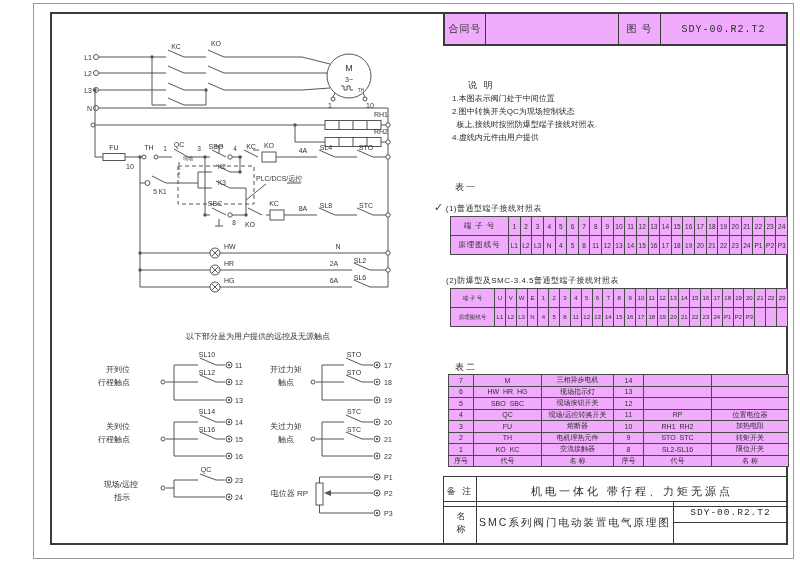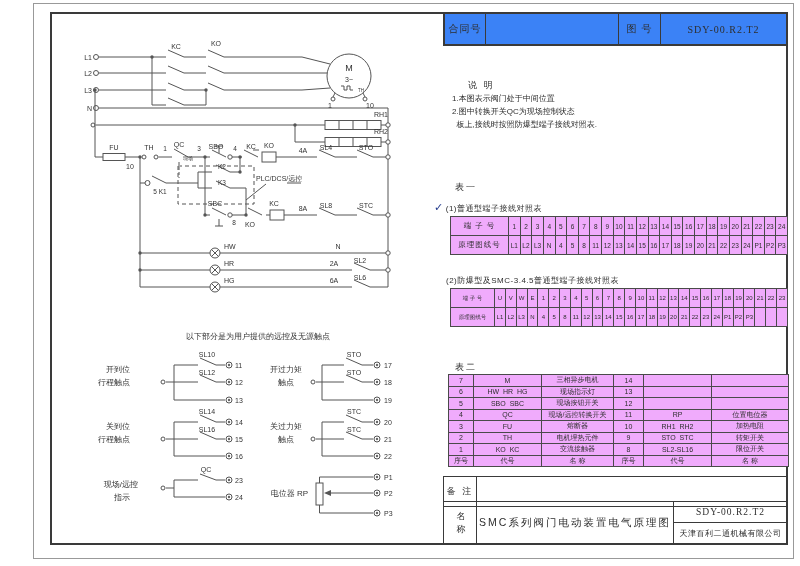--- a/index.html
+++ b/index.html
@@ -9,25 +9,25 @@
 .outer-frame{left:33px;top:3px;width:761px;height:556px;border:1px solid #999}
 .inner-frame{left:50px;top:12px;width:738px;height:533px;border:2px solid #3a3a3a}
 svg.circuit{left:0;top:0;width:800px;height:566px}
 svg.circuit path,svg.circuit line,svg.circuit rect,svg.circuit circle{stroke:#555;stroke-width:1;fill:none}
 svg.circuit rect.dash{stroke-dasharray:4 3}
 svg.circuit circle.dot{fill:#555;stroke:none}
 svg.circuit circle.term{fill:#fff}
 svg.circuit circle.tinner{fill:#666;stroke:none}
 svg.circuit text{fill:#333;stroke:none;font-family:"Liberation Sans","DejaVu Sans",sans-serif}
 
-.hdr{left:443px;top:12px;width:345px;height:34px;display:flex;border:2px solid #3a3a3a;background:#3b82f6}
+.hdr{left:443px;top:12px;width:345px;height:34px;display:flex;border:2px solid #3a3a3a;background:#f0abfc}
 .hcell{border-right:1.5px solid #3a3a3a;display:flex;align-items:center;justify-content:center;font-size:10px;letter-spacing:1px}
 .hcell:last-child{border-right:none}
 .hw1{width:41px}.hw2{width:133px}.hw3{width:42px}.hw4{flex:1}
-.mono{font-family:Liberation Serif, serif;letter-spacing:1px}
+.mono{font-family:Liberation Mono, monospace;letter-spacing:1px}
 .notes-title{left:468px;top:79px;font-size:9px;letter-spacing:2px}
 .notes{left:452px;top:92px;width:335px;font-size:8px;line-height:13px;white-space:pre}
 .sec-label{font-size:9px;letter-spacing:2px}
 .sub-title{font-size:8px;letter-spacing:.5px}
 .check{color:#223a8c;font-size:11px;font-weight:bold;margin-right:2px}
 table{border-collapse:collapse;table-layout:fixed;background:#f0abfc}
 td{border:1px solid #4a4a4a;text-align:center;vertical-align:middle;overflow:hidden;white-space:pre;padding:0}
 #t1a{width:338px}#t1a td{font-size:6.5px;height:19px}
 #t1a td.lbl{width:58px;font-size:7.5px;letter-spacing:1px}
 #t1b{width:338px}#t1b td{font-size:6px;height:19px}
@@ -277,21 +277,21 @@
   </svg>
 
   <div class="abs hdr">
     <div class="hcell hw1">合同号</div>
     <div class="hcell hw2"></div>
     <div class="hcell hw3">图 号</div>
     <div class="hcell hw4 mono">SDY-00.R2.T2</div>
   </div>
 
   <div class="abs notes-title">说 明</div>
-  <div class="abs notes" id="notes-list"><div>1.本图表示阀门处于中间位置</div><div>2.图中转换开关QC为现场控制状态</div><div>  板上,接线时按照防爆型端子接线对照表.</div></div>
+  <div class="abs notes" id="notes-list"><div>1.本图表示阀门处于中间位置</div><div>2.图中转换开关QC为现场控制状态</div><div>  板上,接线时按照防爆型端子接线对照表.</div><div>4.虚线内元件由用户提供</div></div>
 
   <div class="abs sec-label" style="left:455px;top:181px">表一</div>
   <div class="abs sub-title" style="left:434px;top:201px"><span class="check">✓</span><span>(1)普通型端子接线对照表</span></div>
   <table class="abs" id="t1a" style="left:450px;top:216px">
     <tbody>
         <tr id="t1a-r1">
           <td class="lbl">端 子 号</td>
           <td>1</td>
           <td>2</td>
           <td>3</td>
@@ -486,25 +486,25 @@
           <td>名 称</td>
           <td>序号</td>
           <td>代号</td>
           <td>名 称</td>
         </tr>
       </tbody>
   </table>
 
   <div class="abs remark">
     <div class="rlabel">备 注</div>
+    <div class="rvalue">机电一体化  带行程、力矩无源点</div>
   </div>
 
   <div class="abs nameblk">
     <div class="nlabel">
         <span>名称</span>
       </div>
     <div class="ntitle">SMC系列阀门电动装置电气原理图</div>
     <div class="nright">
       <div class="nno mono">SDY-00.R2.T2</div>
-      <div class="nco">天津百利二通机械有限公司</div>
     </div>
   </div>
 </div>
 
 </body></html>

